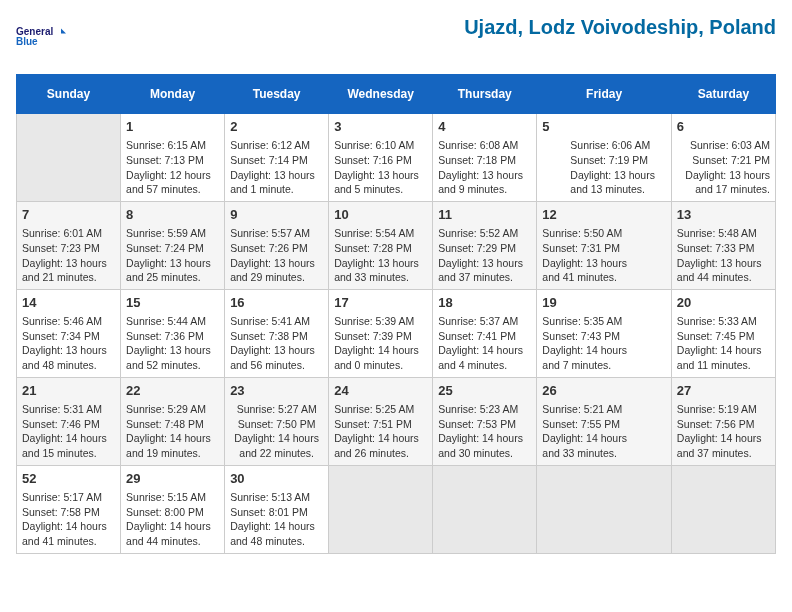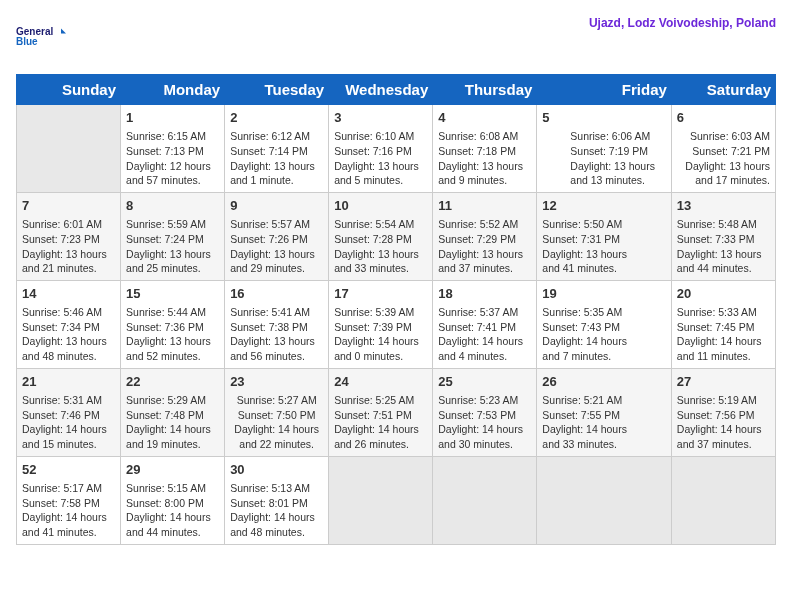--- a/index.html
+++ b/index.html
@@ -23,37 +23,37 @@
     }
     .title-block {
       text-align: right;
     }
     .main-title {
       font-size: 32px;
       font-weight: bold;
       color: #1a1a6e;
     }
     .subtitle {
-      font-size: 12px;
-      color: #6d28d9;
+      font-size: 20px;
+      color: #0369a1;
       font-weight: bold;
     }
     table {
       width: 100%;
       border-collapse: collapse;
       font-size: 11px;
     }
     thead tr {
       background: #1565c0;
       color: #fff;
     }
     thead th {
-      padding: 6px 4px;
-      text-align: right;
-      font-size: 15px;
+      padding: 12px 4px;
+      text-align: center;
+      font-size: 12px;
       font-weight: bold;
       border: 1px solid #1565c0;
     }
     tbody tr {
       vertical-align: top;
     }
     tbody td {
       border: 1px solid #ccc;
       padding: 4px 5px;
       min-height: 80px;

